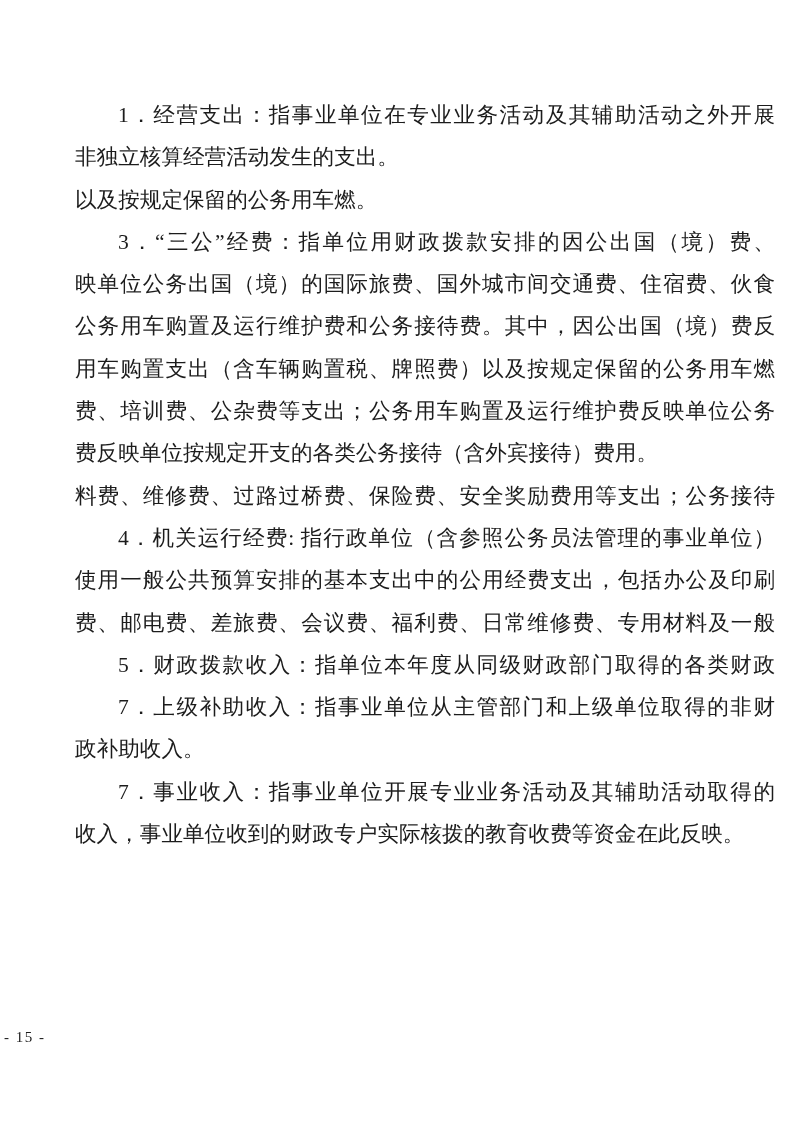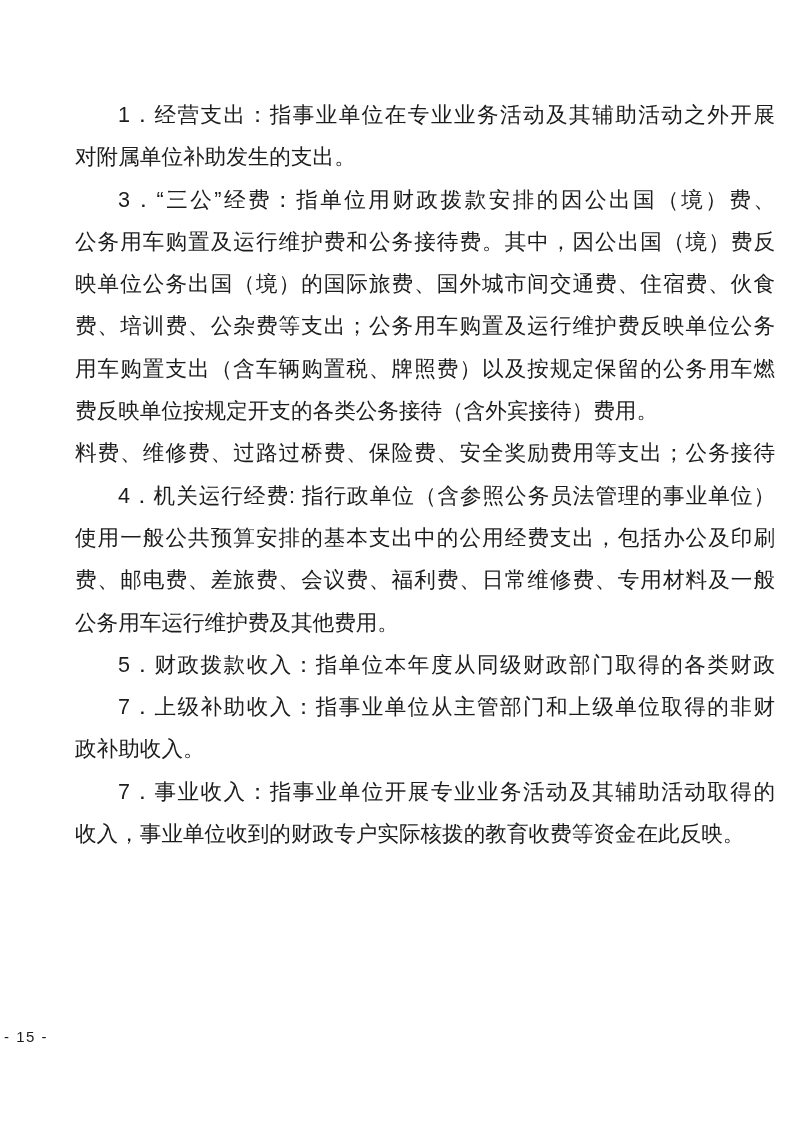--- a/index.html
+++ b/index.html
@@ -6,21 +6,21 @@
     margin: 0;
     padding: 0;
     background: #ffffff;
   }
   .page {
     position: relative;
     width: 793px;
     height: 1122px;
     background: #ffffff;
     color: #1c1c1c;
-    font-family: Liberation Sans, sans-serif;
+    font-family: Liberation Serif, serif;
     overflow: hidden;
   }
   .content {
     position: absolute;
     left: 75px;
     top: 94px;
     width: 700px;
     font-size: 21.6px;
   }
   .line {
@@ -50,35 +50,35 @@
   }
 </style>
 </head>
 <body>
 
 <div class="page">
 
   <main class="content">
 
     <div class="line indent">1．经营支出：指事业单位在专业业务活动及其辅助活动之外开展</div>
+    <div class="line end">非独立核算经营活动发生的支出。</div>
 
-    <div class="line end">对附属单位补助发生的支出。</div>
+    <div class="line end">以及按规定保留的公务用车燃。</div>
 
     <div class="line indent">3．“三公”经费：指单位用财政拨款安排的因公出国（境）费、</div>
+    <div class="line">映单位公务出国（境）的国际旅费、国外城市间交通费、住宿费、伙食</div>
     <div class="line">公务用车购置及运行维护费和公务接待费。其中，因公出国（境）费反</div>
-    <div class="line">映单位公务出国（境）的国际旅费、国外城市间交通费、住宿费、伙食</div>
+    <div class="line">用车购置支出（含车辆购置税、牌照费）以及按规定保留的公务用车燃</div>
     <div class="line">费、培训费、公杂费等支出；公务用车购置及运行维护费反映单位公务</div>
-    <div class="line">用车购置支出（含车辆购置税、牌照费）以及按规定保留的公务用车燃</div>
     <div class="line end">费反映单位按规定开支的各类公务接待（含外宾接待）费用。</div>
     <div class="line">料费、维修费、过路过桥费、保险费、安全奖励费用等支出；公务接待</div>
 
     <div class="line indent">4．机关运行经费: 指行政单位（含参照公务员法管理的事业单位）</div>
     <div class="line">使用一般公共预算安排的基本支出中的公用经费支出，包括办公及印刷</div>
     <div class="line">费、邮电费、差旅费、会议费、福利费、日常维修费、专用材料及一般</div>
-    <div class="line end">公务用车运行维护费及其他费用。</div>
 
     <div class="line indent">5．财政拨款收入：指单位本年度从同级财政部门取得的各类财政</div>
 
     <div class="line indent">7．上级补助收入：指事业单位从主管部门和上级单位取得的非财</div>
     <div class="line end">政补助收入。</div>
 
     <div class="line indent">7．事业收入：指事业单位开展专业业务活动及其辅助活动取得的</div>
     <div class="line end">收入，事业单位收到的财政专户实际核拨的教育收费等资金在此反映。</div>
   </main>
 

